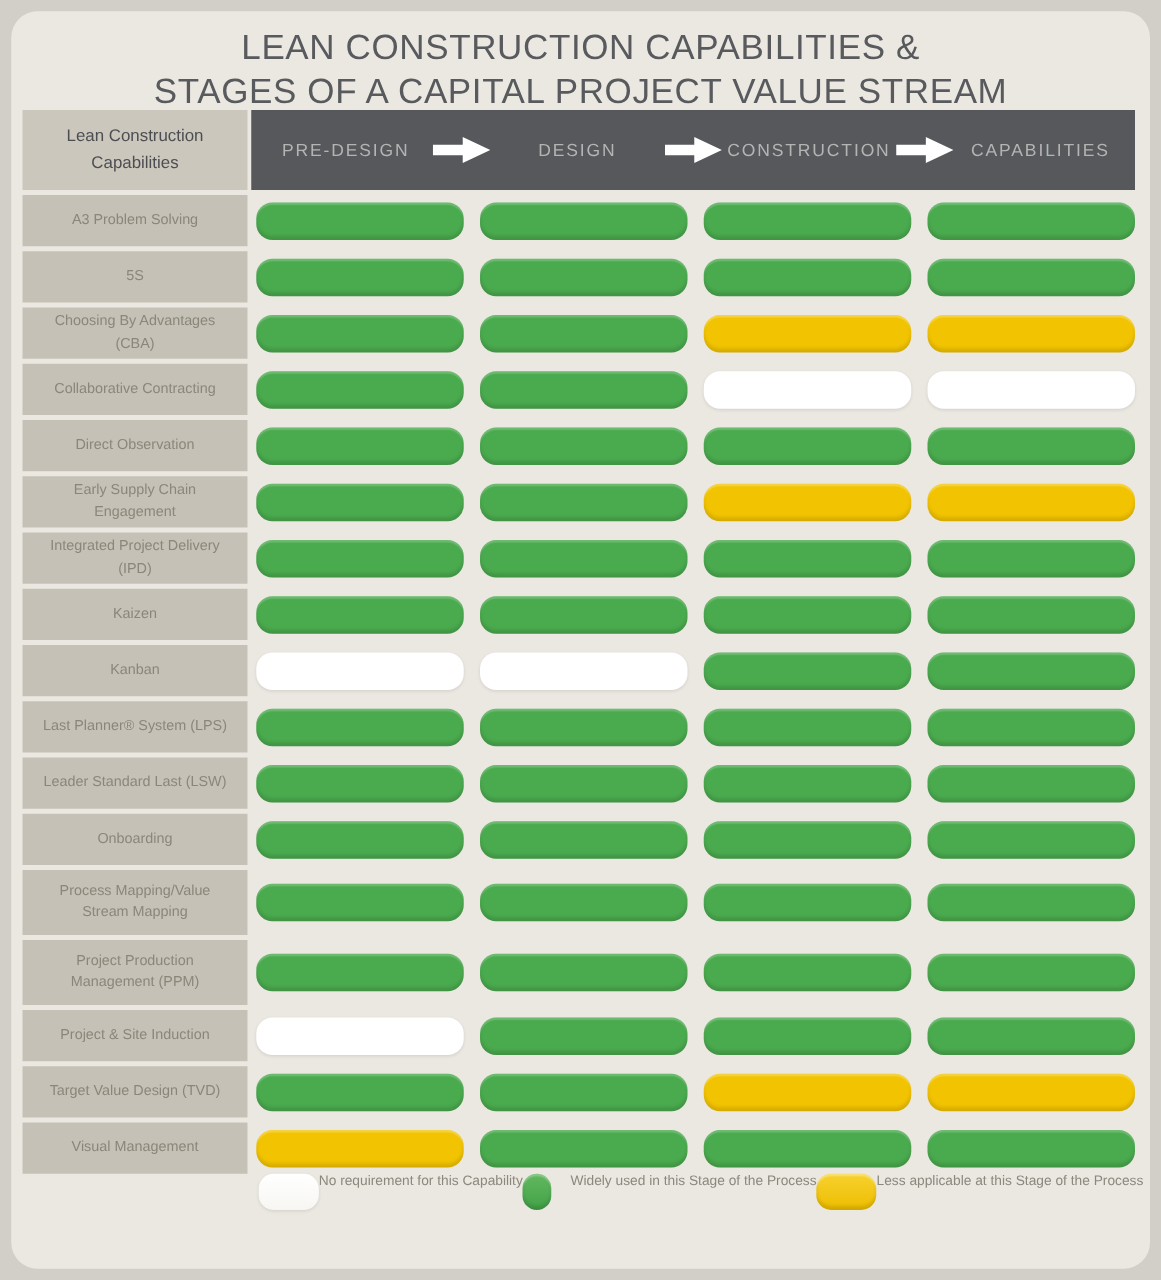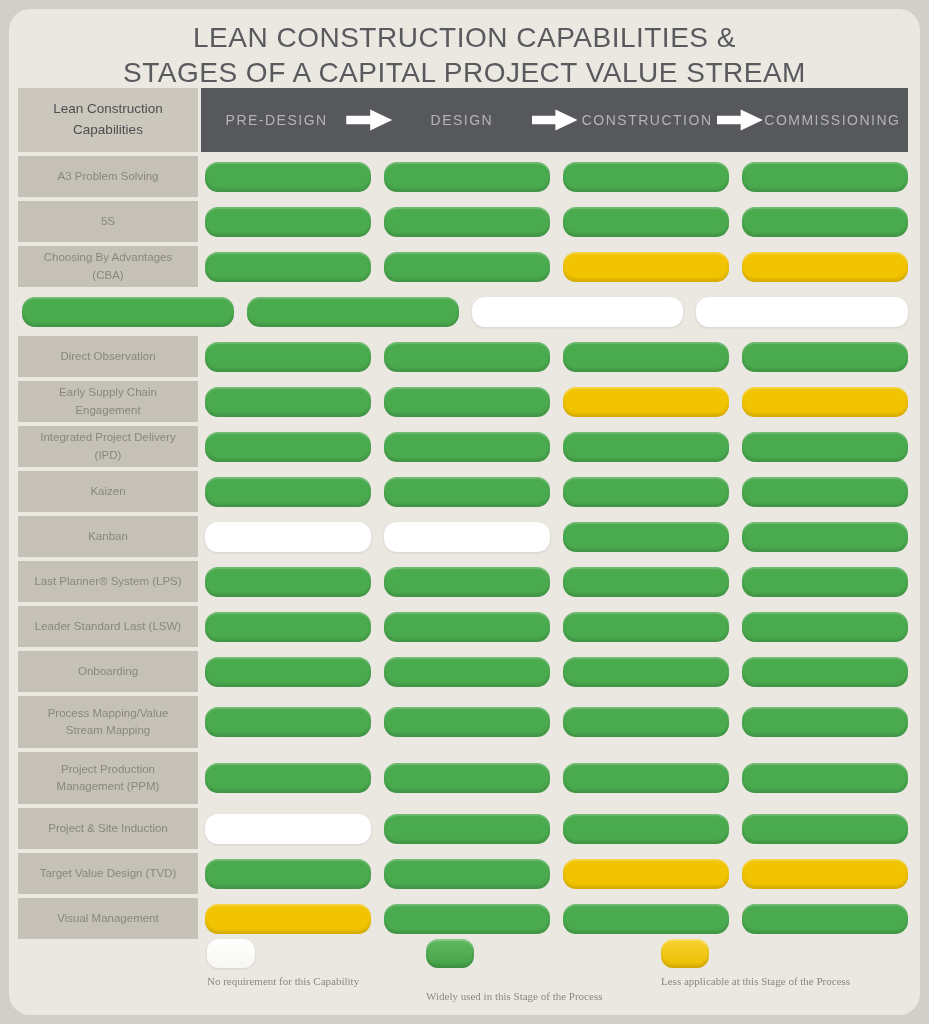--- a/index.html
+++ b/index.html
@@ -57,21 +57,21 @@
   .pills {
     flex:1; display:grid; grid-template-columns:repeat(4,1fr);
     column-gap:13px; align-items:center; padding-left:4px;
   }
   .pill { height:30px; border-radius:13px; }
   .pill.green  { background:var(--green,#4aaa4e);  box-shadow:inset 0 2px 1px rgba(255,255,255,.2), inset 0 -3px 3px rgba(0,0,0,.13); }
   .pill.yellow { background:var(--yellow,#f2c300); box-shadow:inset 0 2px 1px rgba(255,255,255,.25), inset 0 -3px 3px rgba(0,0,0,.12); }
   .pill.white  { background:var(--white,#ffffff);  box-shadow:0 1px 3px rgba(0,0,0,.10); }
   
   .legend { position:absolute; left:9px; right:12px; top:930px; display:flex; padding-left:189px; }
-  .legend-item { display:flex; flex-direction:column; align-items:flex-start;font-family:Liberation Serif, serif; }
+  .legend-item { display:flex; align-items:flex-start; }
   .legend-item.item-0 { width:219px; }
   .legend-item.item-1 { width:235px;gap:15px; }
   .swatch { width:48px; height:29px; border-radius:12px; margin-bottom:7px; }
   .swatch.white  { background:linear-gradient(180deg,#ffffff,#f7f6f2); box-shadow:0 1px 3px rgba(0,0,0,.10); }
   .swatch.green  { background:linear-gradient(180deg,#61b85f,#43a247); box-shadow:inset 0 2px 1px rgba(255,255,255,.25), inset 0 -3px 3px rgba(0,0,0,.13); }
   .swatch.yellow { background:linear-gradient(180deg,#f6d12e,#eebd00); box-shadow:inset 0 2px 1px rgba(255,255,255,.3), inset 0 -3px 3px rgba(0,0,0,.12); }
   .legend-label { font-size:11px; color:#8b887d; white-space:nowrap; }
 </style>
 </head>
 <body>
@@ -87,21 +87,21 @@
 
     <div class="header-row">
       <div class="corner-cell">Lean Construction Capabilities</div>
       <div class="stage-bar">
         <div class="stage-label">PRE-DESIGN</div>
         <div class="arrow-right"></div>
         <div class="stage-label">DESIGN</div>
         <div class="arrow-right"></div>
         <div class="stage-label">CONSTRUCTION</div>
         <div class="arrow-right"></div>
-        <div class="stage-label">COMMISSIONING</div>
+        <div class="stage-label">CAPABILITIES</div>
       </div>
     </div>
 
     <div class="rows">
         <div class="row">
           <div class="cap-cell">A3 Problem Solving</div>
           <div class="pills">
             <div class="pill green"></div>
             <div class="pill green"></div>
             <div class="pill green"></div>
@@ -120,20 +120,21 @@
         <div class="row">
           <div class="cap-cell">Choosing By Advantages (CBA)</div>
           <div class="pills">
             <div class="pill green"></div>
             <div class="pill green"></div>
             <div class="pill yellow"></div>
             <div class="pill yellow"></div>
           </div>
         </div>
         <div class="row">
+          <div class="cap-cell">Collaborative Contracting</div>
           <div class="pills">
             <div class="pill green"></div>
             <div class="pill green"></div>
             <div class="pill white"></div>
             <div class="pill white"></div>
           </div>
         </div>
         <div class="row">
           <div class="cap-cell">Direct Observation</div>
           <div class="pills">

